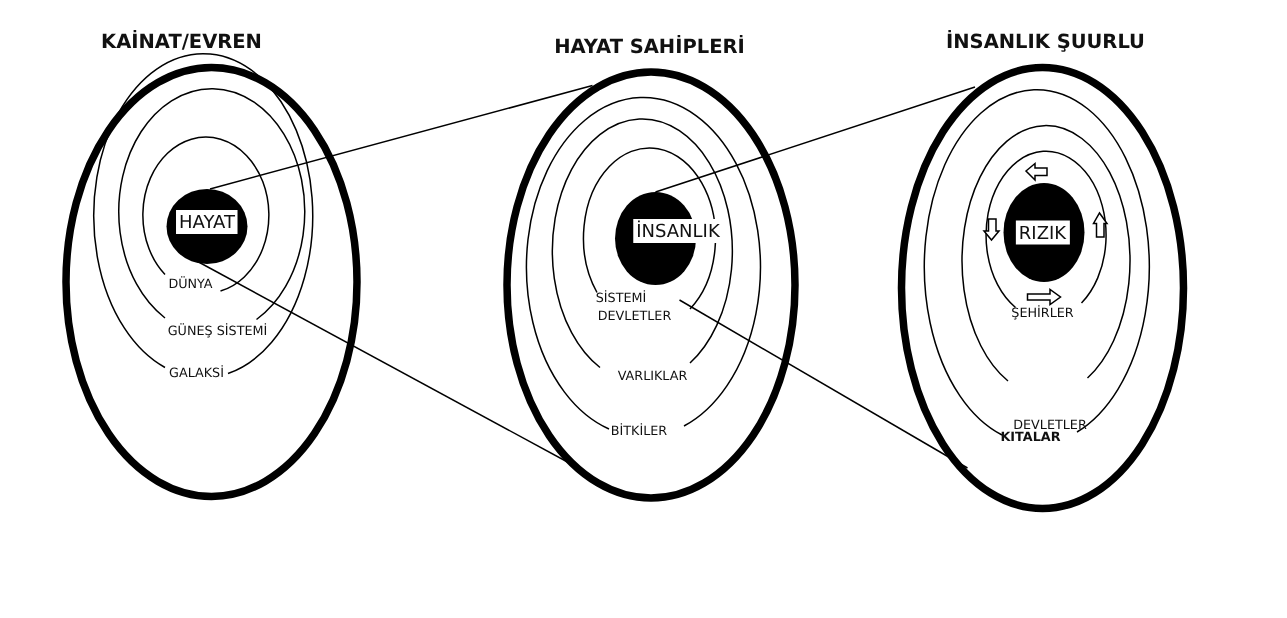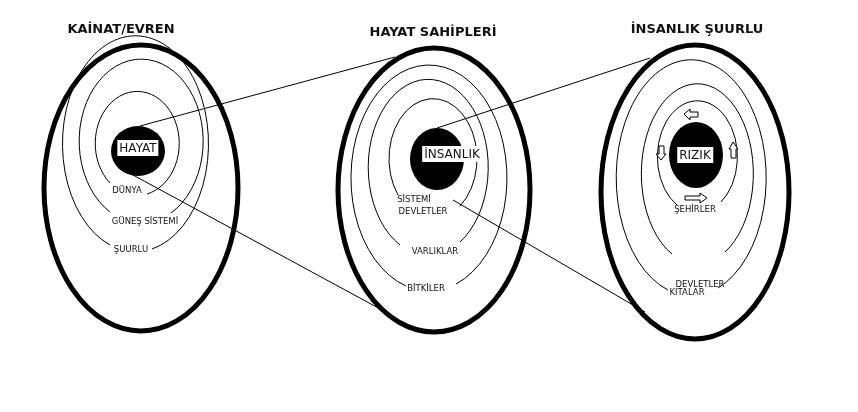--- a/index.html
+++ b/index.html
@@ -55,22 +55,22 @@
 <div class="title" style="left:121px; top:21px;">KAİNAT/EVREN</div>
 <div class="title" style="left:433px; top:24px;">HAYAT SAHİPLERİ</div>
 <div class="title" style="left:697px; top:21px;">İNSANLIK ŞUURLU</div>
 
 <div class="core-lbl" style="left:138px; top:148px;">HAYAT</div>
 <div class="core-lbl" style="left:452px; top:154px;">İNSANLIK</div>
 <div class="core-lbl" style="left:695px; top:155px;">RIZIK</div>
 
 <div class="lbl" style="left:127px; top:185px;">DÜNYA</div>
 <div class="lbl" style="left:145px; top:216px;">GÜNEŞ SİSTEMİ</div>
-<div class="lbl" style="left:131px; top:244px;">ŞUURLU</div>
+<div class="lbl" style="left:131px; top:244px;">GALAKSİ</div>
 
 <div class="lbl" style="left:414px; top:194px;">SİSTEMİ</div>
 <div class="lbl" style="left:423px; top:206px;">DEVLETLER</div>
 <div class="lbl" style="left:435px; top:246px;">VARLIKLAR</div>
 <div class="lbl" style="left:426px; top:283px;">BİTKİLER</div>
 
 <div class="lbl" style="left:695px; top:204px;">ŞEHİRLER</div>
 <div class="lbl" style="left:700px; top:254px;margin-top:25px;">DEVLETLER</div>
-<div class="lbl" style="left:687px; top:287px;">KITALAR</div>
+<div class="lbl" style="left:687px; top:287px;font-weight:bold;">KITALAR</div>
 
 </body></html>

